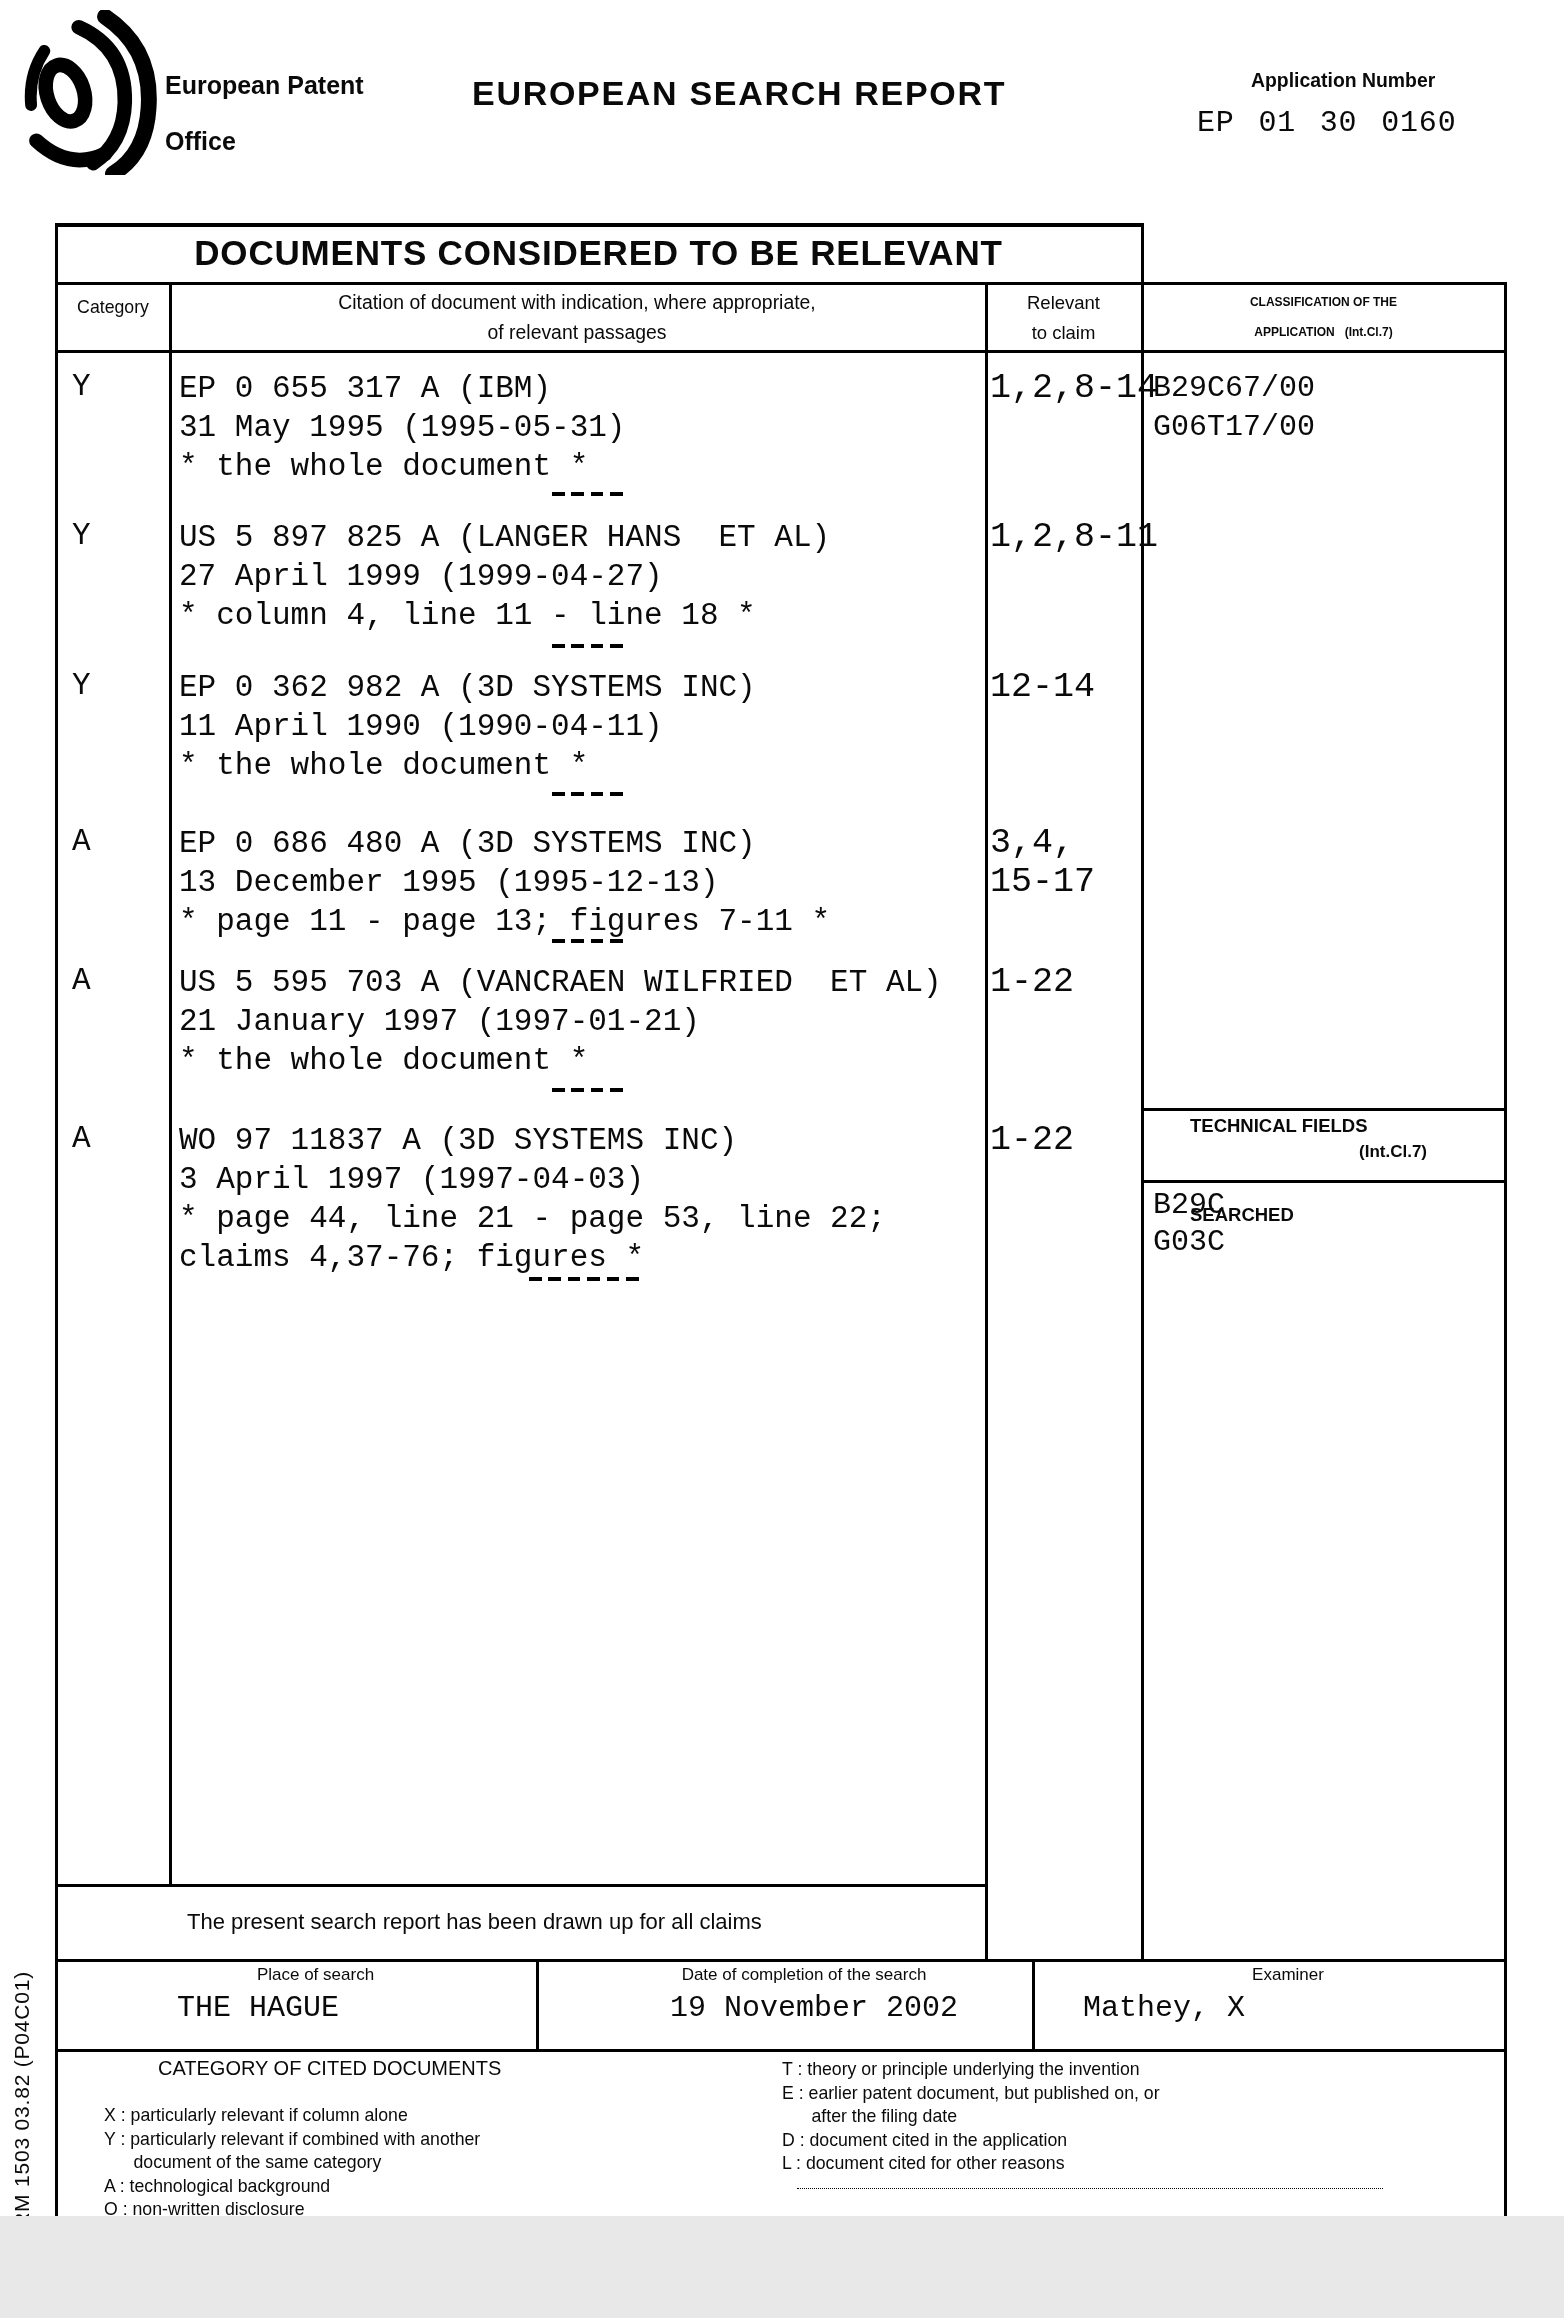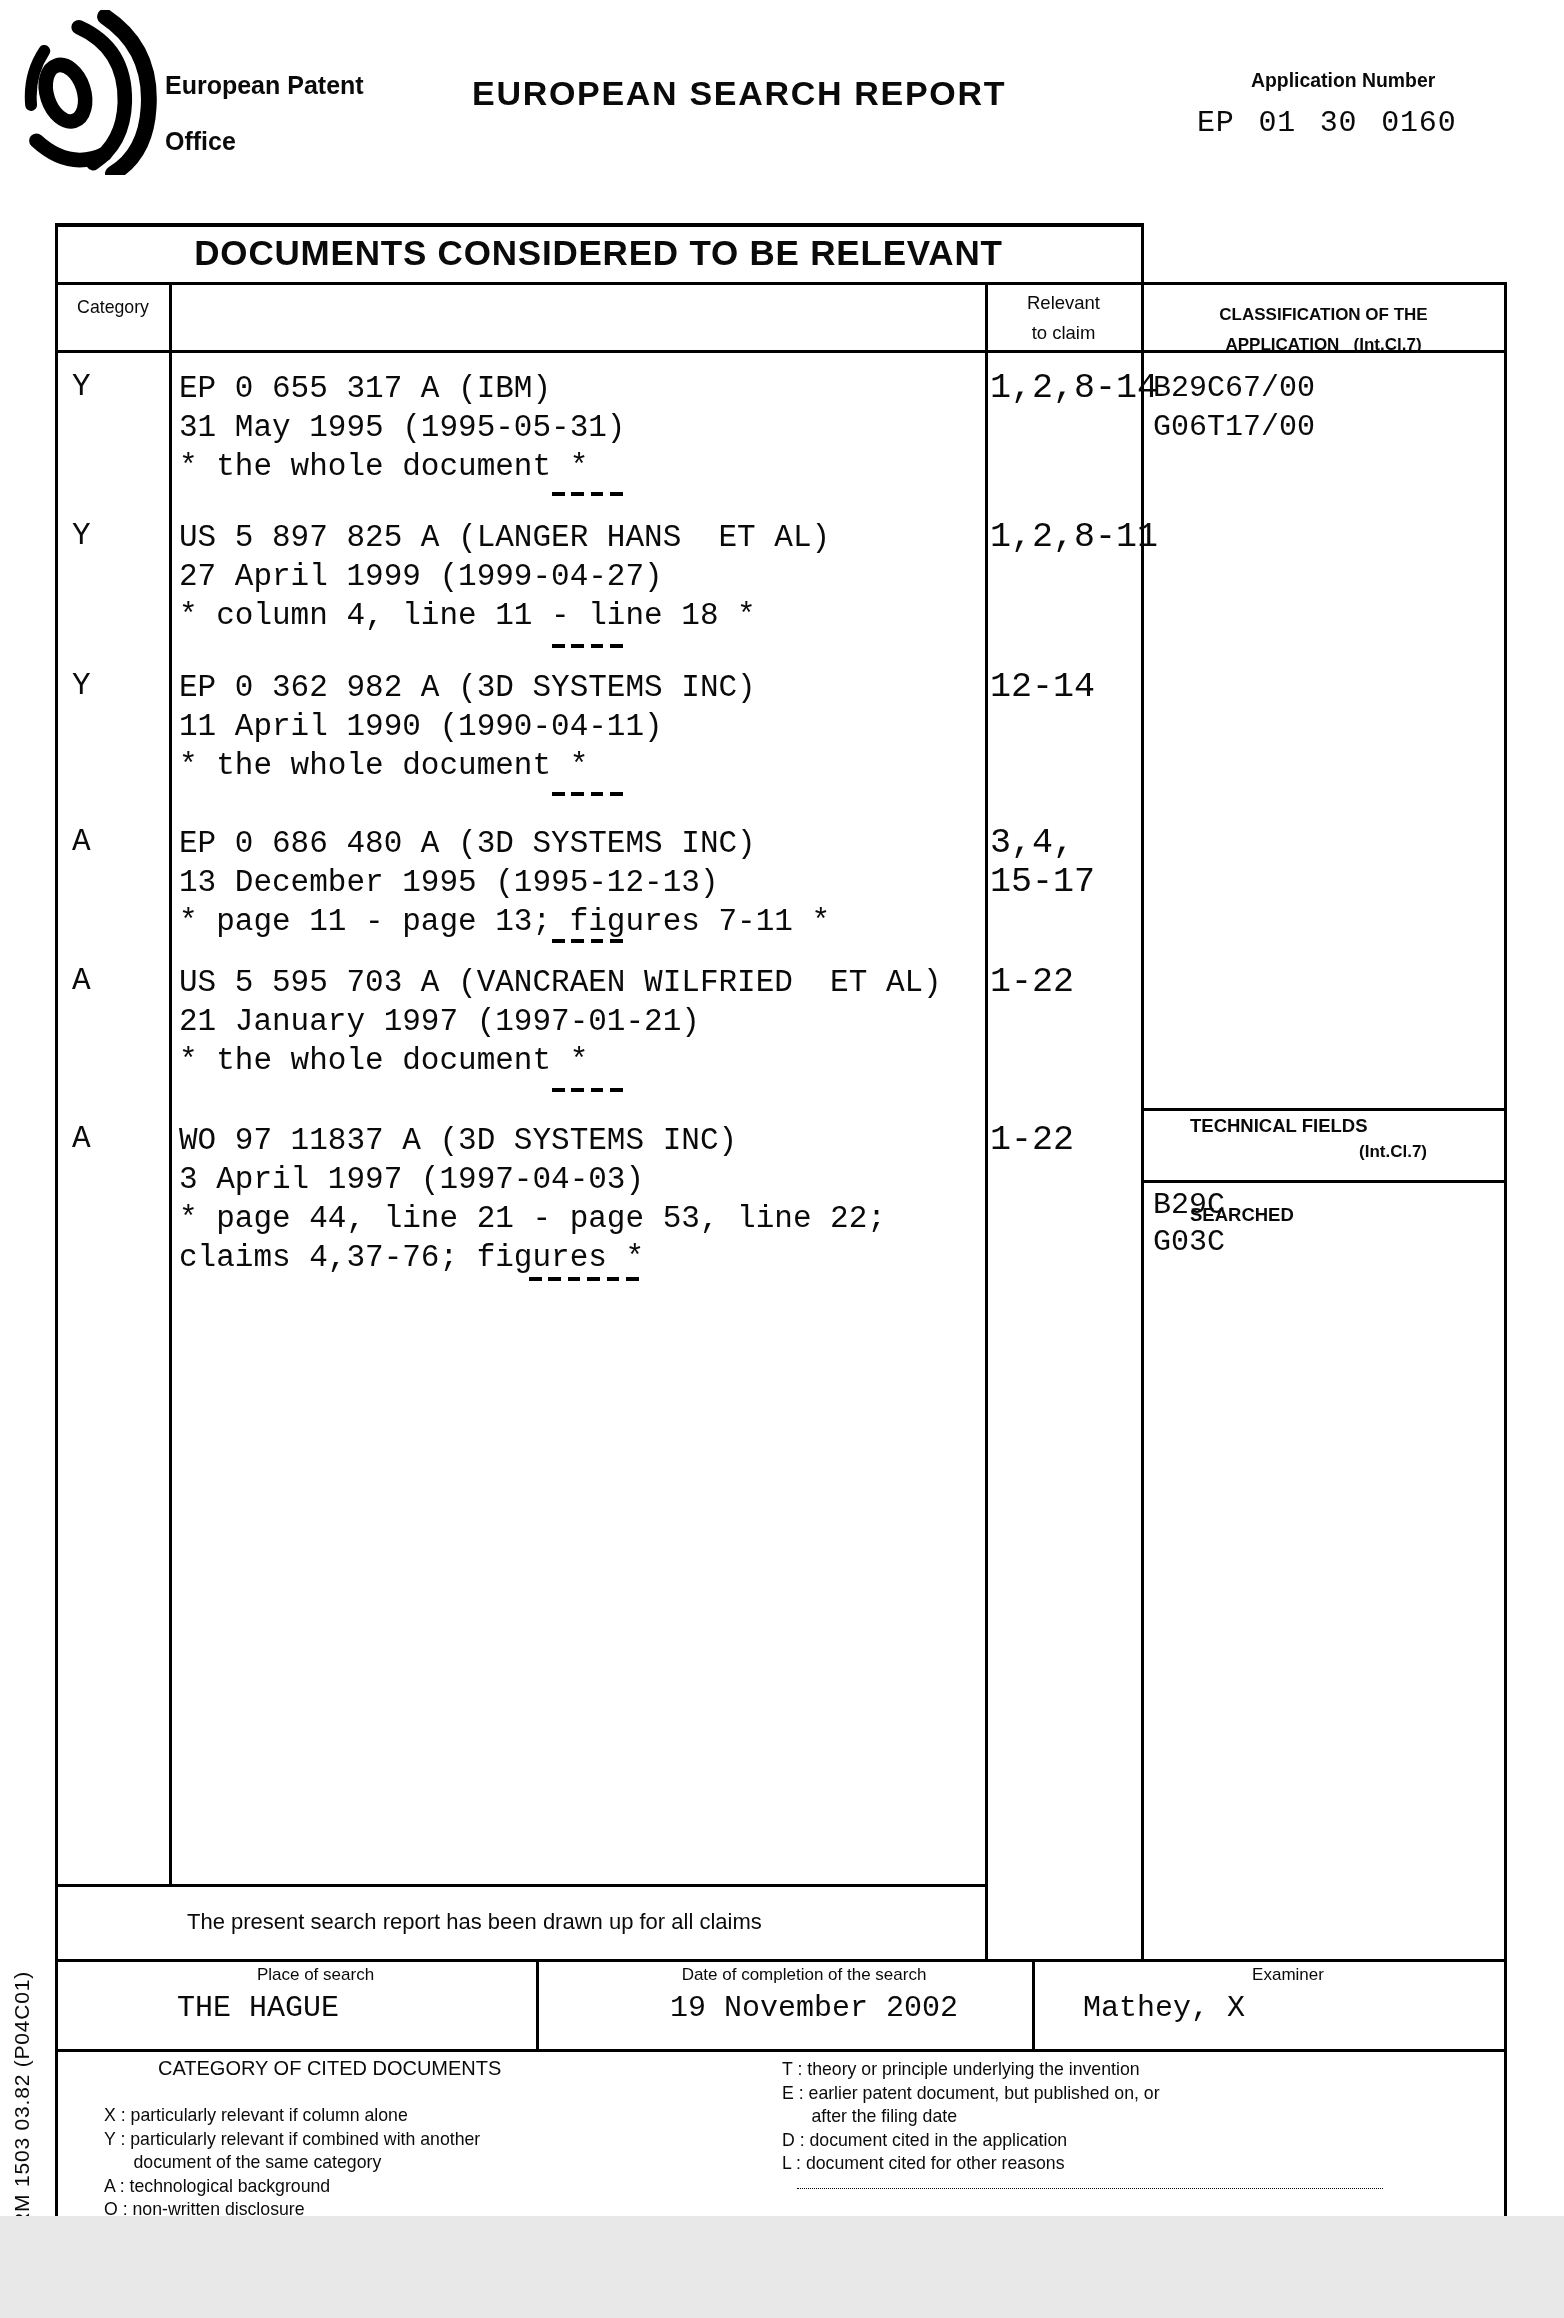--- a/index.html
+++ b/index.html
@@ -16,21 +16,21 @@
   .logo{left:23.6px;top:10px;width:133px;height:165px;}
   .office-name{left:165px;top:57px;font-size:25px;line-height:56px;}
   .report-title{left:472px;top:74px;font-size:34px;letter-spacing:1.7px;}
   .app-label{left:1251px;top:69px;font-size:19.4px;}
   .app-number{left:1197px;top:106px;font-size:30px;letter-spacing:0.8px;word-spacing:5px;}
   
   .tbl-title{left:57px;top:227px;width:1083px;height:52px;display:flex;align-items:center;justify-content:center;font-size:35px;letter-spacing:0.8px;}
   .cat-h{left:55px;top:297px;width:116px;font-size:17.7px;}
   .cit-h{left:169px;top:288px;width:816px;font-size:19.4px;line-height:29.5px;}
   .rel-h{left:987px;top:288px;width:153px;font-size:18.5px;line-height:29.5px;}
-  .cls-h{left:1143px;top:288px;width:361px;font-size:17px;line-height:29.5px;margin-top:12px;}
+  .cls-h{left:1143px;top:288px;width:361px;font-size:12px;line-height:29.5px;}
   
   .cite-row{position:absolute;left:0;width:1565px;}
   .cat-cell{position:absolute;left:72px;top:0;font-size:31px;}
   .cite-cell{position:absolute;left:179px;top:0;font-size:31px;line-height:39px;}
   .rel-cell{position:absolute;left:990px;top:0;font-size:35px;line-height:39px;}
   .sep{position:absolute;left:552px;width:72px;height:4.2px;background:repeating-linear-gradient(90deg,#000 0 12.6px,transparent 12.6px 19.4px);}
   .sep-long{left:529px;width:116px;}
   .cls-codes{left:1153px;top:369px;font-size:30px;line-height:39px;}
   
   .tf-line1{left:1190px;top:1115px;font-size:18.5px;}
@@ -85,20 +85,24 @@
       <div class="vline" style="left: 1504px; top: 282px; height: 1986px; width: 2.5px;"></div>
       <div class="vline" style="left: 169px; top: 282px; height: 1604px; width: 2.5px;"></div>
       <div class="vline" style="left: 985px; top: 282px; height: 1679px; width: 2.5px;"></div>
       <div class="vline" style="left: 1141px; top: 223px; height: 1739px; width: 2.5px;"></div>
       <div class="vline" style="left: 536px; top: 1959px; height: 93px; width: 2.5px;"></div>
       <div class="vline" style="left: 1032px; top: 1959px; height: 93px; width: 2.5px;"></div>
     </div>
 
   <div class="abs tbl-title bold">DOCUMENTS CONSIDERED TO BE RELEVANT</div>
   <div class="abs cat-h center">Category</div>
+  <div class="abs cit-h center">
+    <div>Citation of document with indication, where appropriate,</div>
+    <div>of relevant passages</div>
+  </div>
   <div class="abs rel-h center">
     <div>Relevant</div>
     <div>to claim</div>
   </div>
   <div class="abs cls-h center bold">
     <div class="pre">CLASSIFICATION OF THE</div>
     <div class="pre">APPLICATION   (Int.Cl.7)</div>
   </div>
 
   <div id="rows">

